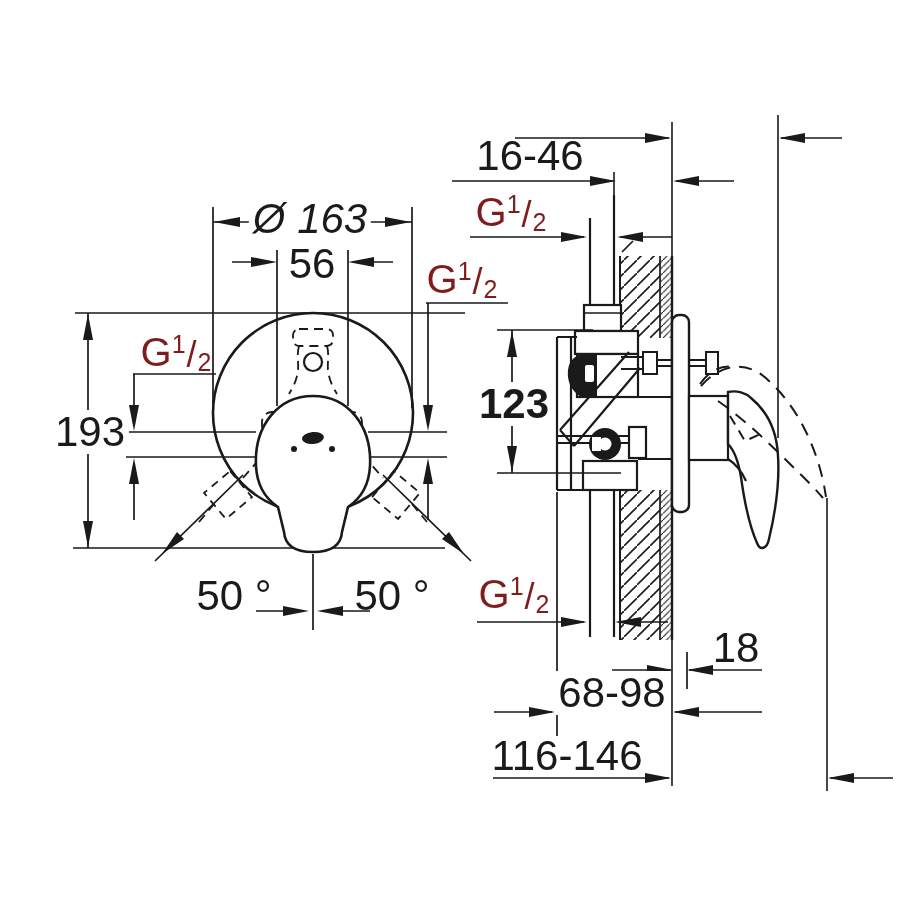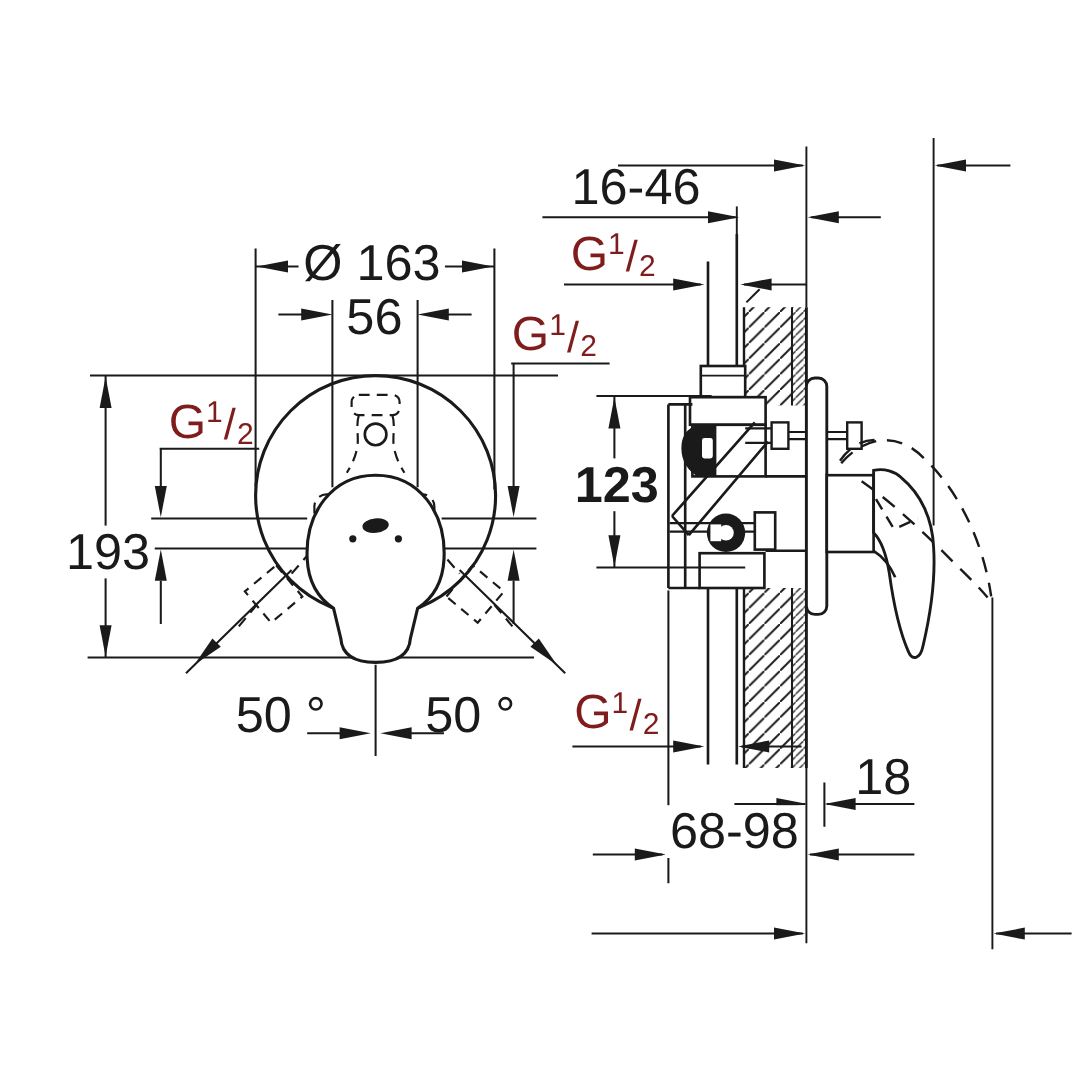--- a/index.html
+++ b/index.html
@@ -200,29 +200,30 @@
       <polygon points="673,712 699,707 699,717" fill="#1a1a1a" stroke="none"></polygon>
     </g>
     <g stroke-width="1.7">
       <path d="M493,778 H669 M830,778 H893"></path>
       <polygon points="671,778 645,773 645,783" fill="#1a1a1a" stroke="none"></polygon>
       <polygon points="828,778 854,773 854,783" fill="#1a1a1a" stroke="none"></polygon>
     </g>
   </g>
 </svg>
 
-  <div class="dim bg" style="left:310px; top:219px;">Ø 163</div>
+  <div class="dim bg" style="left:310px; top:219px;font-style:italic;">Ø 163</div>
   <div class="dim" style="left:312px; top:264px;">56</div>
-  <div class="dim bg" style="left:90px; top:432px;margin-top:28px;">193</div>
+  <div class="dim bg" style="left:90px; top:432px;">193</div>
   <div class="dim" style="left:234px; top:596px;">50 °</div>
   <div class="dim" style="left:392px; top:596px;">50 °</div>
 
   <div class="glabel" style="left:176px; top:352px;"><span>G</span><span class="num">1</span><span class="slash">/</span><span class="den">2</span></div>
   <div class="glabel" style="left:462px; top:279px;"><span>G</span><span class="num">1</span><span class="slash">/</span><span class="den">2</span></div>
 
   <div class="dim" style="left:506px; top:156px;margin-left:24px;">16-46</div>
   <div class="glabel" style="left:511px; top:212px;"><span>G</span><span class="num">1</span><span class="slash">/</span><span class="den">2</span></div>
   <div class="dim bg" style="left:514px; top:404px;font-weight:bold;">123</div>
   <div class="glabel" style="left:514px; top:594px;"><span>G</span><span class="num">1</span><span class="slash">/</span><span class="den">2</span></div>
   <div class="dim" style="left:736px; top:648px;">18</div>
   <div class="dim bg" style="left:612px; top:693px;">68-98</div>
+  <div class="dim" style="left:567px; top:756px;">116-146</div>
 
 </div>
 
 </body></html>

